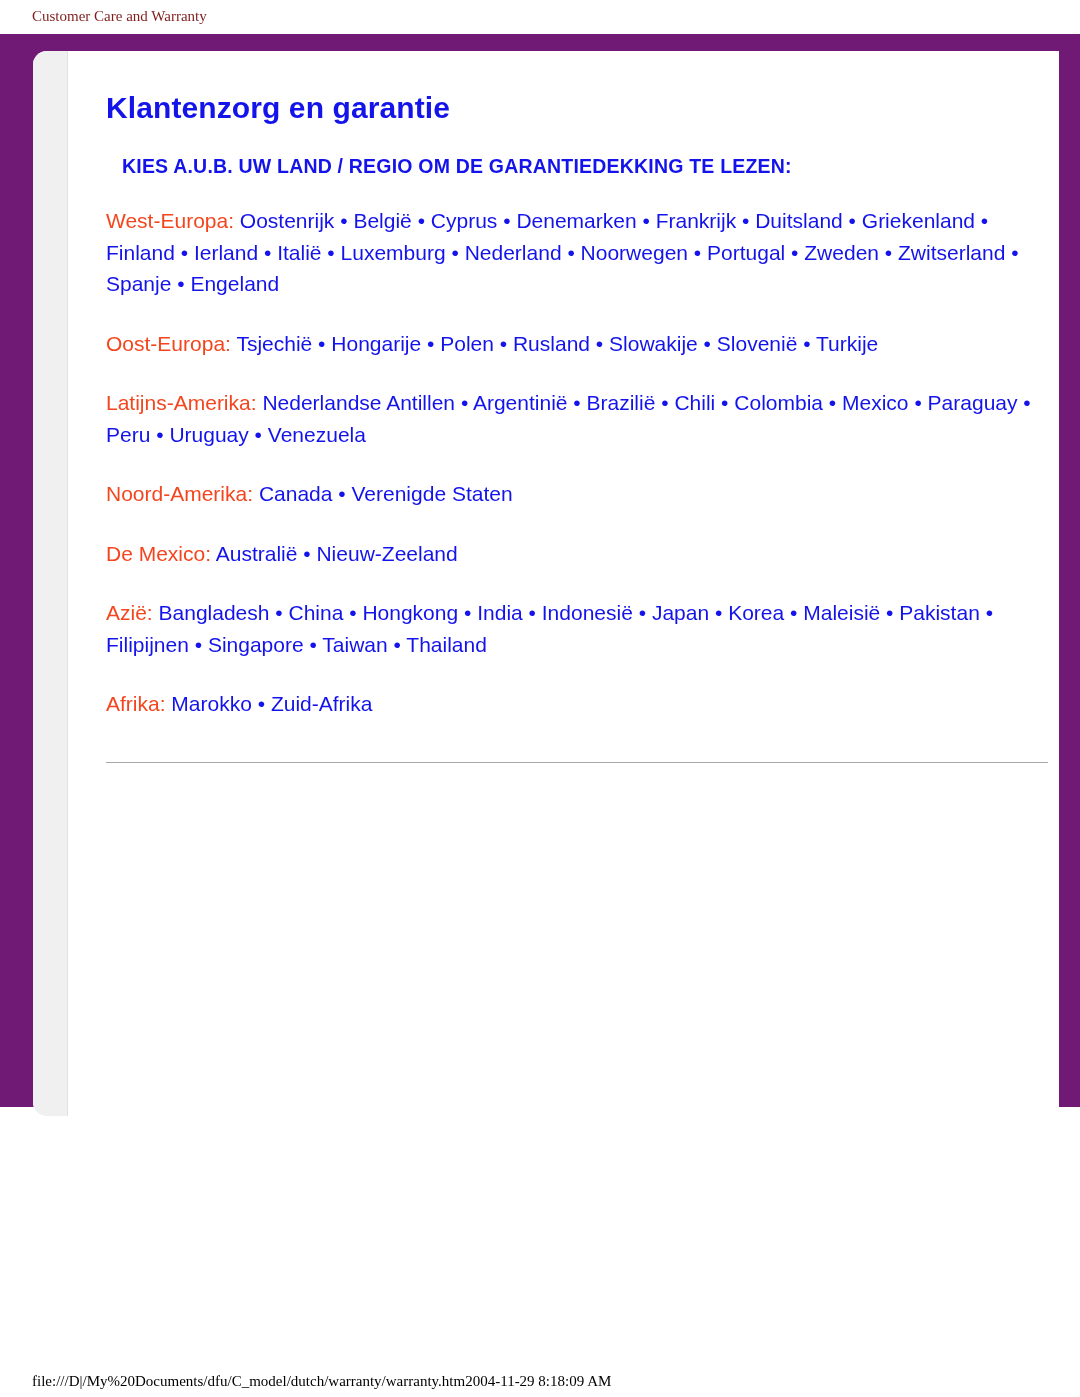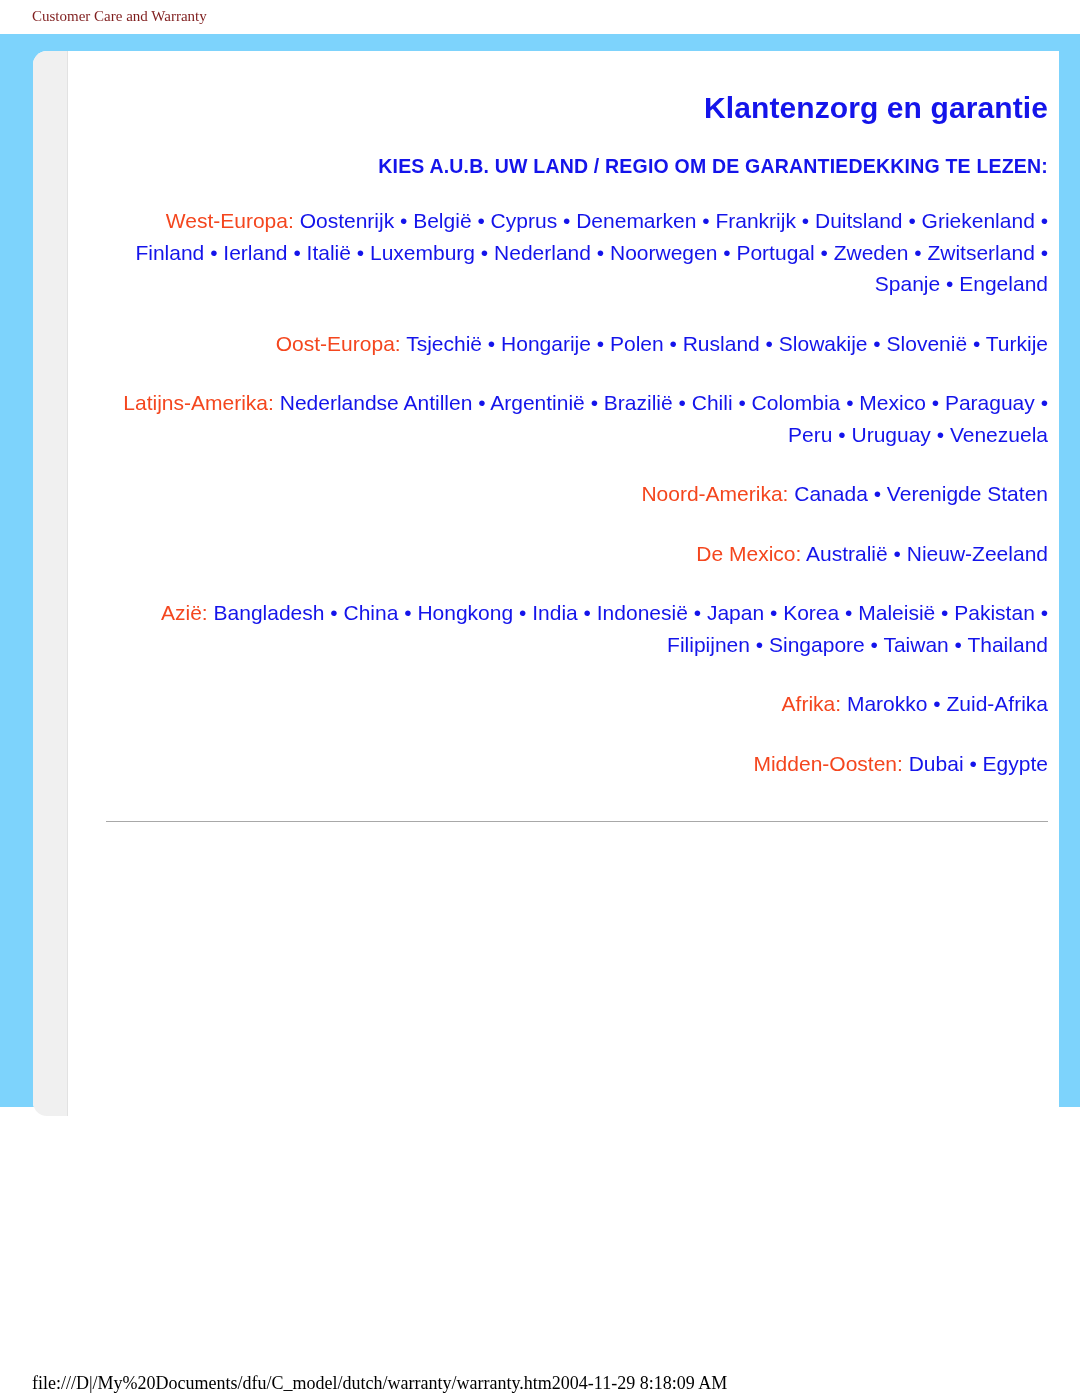--- a/index.html
+++ b/index.html
@@ -29,37 +29,36 @@
     box-sizing: border-box;
     white-space: nowrap;
   }
   .print-footer {
     position: absolute;
     left: 0;
     bottom: 0;
     width: 1080px;
     height: 34px;
     font-family: "Liberation Serif", serif;
-    font-size: 18px;
+    font-size: 15px;
     color: #000000;
     padding: 10px 12px 0 32px;
     box-sizing: border-box;
     white-space: nowrap;
   }
 
   
   .browser-frame {
     position: absolute;
     top: 34px;
     left: 0;
     width: 1080px;
     height: 1073px;
-    background: #7dd3fc;
+    background: #701a75;
     box-sizing: border-box;
-    text-align: right;
   }
 
   
   .doc-card {
     position: absolute;
     top: 17px;
     left: 33px;
     width: 1026px;
     height: 1065px;
     background: #ffffff;
@@ -142,21 +141,20 @@
       <p class="subtitle">KIES A.U.B. UW LAND / REGIO OM DE GARANTIEDEKKING TE LEZEN:</p>
 
       <div>
           <p class="region-block"><span class="region-label">West-Europa:</span> <span class="region-list">Oostenrijk</span><span class="sep"> • </span><span class="region-list">België</span><span class="sep"> • </span><span class="region-list">Cyprus</span><span class="sep"> • </span><span class="region-list">Denemarken</span><span class="sep"> • </span><span class="region-list">Frankrijk</span><span class="sep"> • </span><span class="region-list">Duitsland</span><span class="sep"> • </span><span class="region-list">Griekenland</span><span class="sep"> • </span><span class="region-list">Finland</span><span class="sep"> • </span><span class="region-list">Ierland</span><span class="sep"> • </span><span class="region-list">Italië</span><span class="sep"> • </span><span class="region-list">Luxemburg</span><span class="sep"> • </span><span class="region-list">Nederland</span><span class="sep"> • </span><span class="region-list">Noorwegen</span><span class="sep"> • </span><span class="region-list">Portugal</span><span class="sep"> • </span><span class="region-list">Zweden</span><span class="sep"> • </span><span class="region-list">Zwitserland</span><span class="sep"> • </span><span class="region-list">Spanje</span><span class="sep"> • </span><span class="region-list">Engeland</span></p>
           <p class="region-block"><span class="region-label">Oost-Europa:</span> <span class="region-list">Tsjechië</span><span class="sep"> • </span><span class="region-list">Hongarije</span><span class="sep"> • </span><span class="region-list">Polen</span><span class="sep"> • </span><span class="region-list">Rusland</span><span class="sep"> • </span><span class="region-list">Slowakije</span><span class="sep"> • </span><span class="region-list">Slovenië</span><span class="sep"> • </span><span class="region-list">Turkije</span></p>
           <p class="region-block"><span class="region-label">Latijns-Amerika:</span> <span class="region-list">Nederlandse Antillen</span><span class="sep"> • </span><span class="region-list">Argentinië</span><span class="sep"> • </span><span class="region-list">Brazilië</span><span class="sep"> • </span><span class="region-list">Chili</span><span class="sep"> • </span><span class="region-list">Colombia</span><span class="sep"> • </span><span class="region-list">Mexico</span><span class="sep"> • </span><span class="region-list">Paraguay</span><span class="sep"> • </span><span class="region-list">Peru</span><span class="sep"> • </span><span class="region-list">Uruguay</span><span class="sep"> • </span><span class="region-list">Venezuela</span></p>
           <p class="region-block"><span class="region-label">Noord-Amerika:</span> <span class="region-list">Canada</span><span class="sep"> • </span><span class="region-list">Verenigde Staten</span></p>
           <p class="region-block"><span class="region-label">De Mexico:</span> <span class="region-list">Australië</span><span class="sep"> • </span><span class="region-list">Nieuw-Zeeland</span></p>
           <p class="region-block"><span class="region-label">Azië:</span> <span class="region-list">Bangladesh</span><span class="sep"> • </span><span class="region-list">China</span><span class="sep"> • </span><span class="region-list">Hongkong</span><span class="sep"> • </span><span class="region-list">India</span><span class="sep"> • </span><span class="region-list">Indonesië</span><span class="sep"> • </span><span class="region-list">Japan</span><span class="sep"> • </span><span class="region-list">Korea</span><span class="sep"> • </span><span class="region-list">Maleisië</span><span class="sep"> • </span><span class="region-list">Pakistan</span><span class="sep"> • </span><span class="region-list">Filipijnen</span><span class="sep"> • </span><span class="region-list">Singapore</span><span class="sep"> • </span><span class="region-list">Taiwan</span><span class="sep"> • </span><span class="region-list">Thailand</span></p>
           <p class="region-block"><span class="region-label">Afrika:</span> <span class="region-list">Marokko</span><span class="sep"> • </span><span class="region-list">Zuid-Afrika</span></p>
-          <p class="region-block"><span class="region-label">Midden-Oosten:</span> <span class="region-list">Dubai</span><span class="sep"> • </span><span class="region-list">Egypte</span></p>
         </div>
 
       <hr class="rule">
 
     </div>
   </div>
 </div>
 
 <div class="print-footer">file:///D|/My%20Documents/dfu/C_model/dutch/warranty/warranty.htm2004-11-29 8:18:09 AM</div>
 

